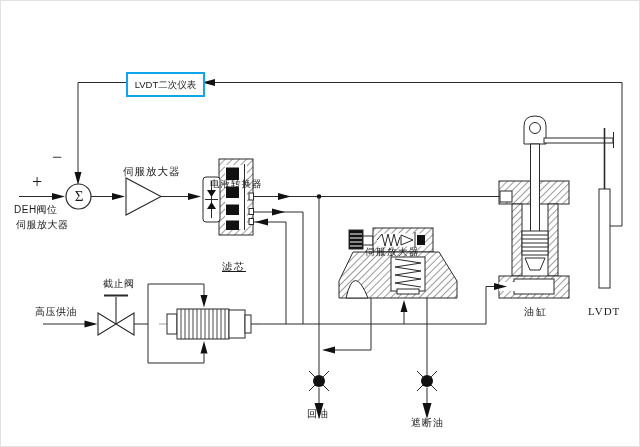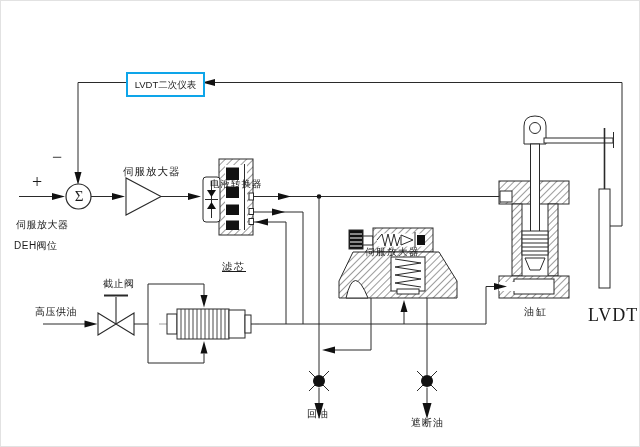--- a/index.html
+++ b/index.html
@@ -17,21 +17,21 @@
   .meterbox{
     left:125px;top:71px;width:75px;height:21px;border:2px solid #0ea5e9;
     display:flex;align-items:center;justify-content:center;font-size:9.5px;
     background:#fff;
   }
   .small{font-size:10px;}
   .tag{font-size:9.5px;margin-top:36px;}
   .sign{font-size:18px;font-family:"Liberation Serif",serif;}
   .sigma{left:70px;top:187.5px;width:16px;text-align:center;font-size:15px;
     font-family:"Liberation Serif",serif;}
-  .lvdt-tag{font-size:18px;font-family:"Liberation Serif",serif;letter-spacing:1px;}
+  .lvdt-tag{font-size:11px;font-family:"Liberation Serif",serif;letter-spacing:1px;}
 </style>
 </head>
 <body>
 
 <div id="stage">
 
   <svg id="linework" width="640" height="447" viewBox="0 0 640 447">
     <defs>
       <pattern id="hatch" patternUnits="userSpaceOnUse" width="5" height="5" patternTransform="rotate(45)">
         <rect width="5" height="5" fill="#ffffff"></rect>
@@ -227,21 +227,21 @@
     </g>
   </svg>
 
 
   <div class="lbl meterbox">LVDT二次仪表</div>
 
   <div class="lbl sign" style="left:31px;top:172px;">+</div>
   <div class="lbl sign" style="left:51px;top:147px;">−</div>
   <div class="lbl sigma">Σ</div>
 
-  <div class="lbl small" style="left:13px;top:204px;letter-spacing:0.5px;margin-top:36px;">DEH阀位</div>
+  <div class="lbl small" style="left:13px;top:204px;letter-spacing:0.5px;">DEH阀位</div>
   <div class="lbl small" style="left:15px;top:219px;letter-spacing:0.5px;">伺服放大器</div>
 
   <div class="lbl" style="left:122px;top:165px;font-size:10.5px;letter-spacing:1px;">伺服放大器</div>
 
   <div class="lbl tag" style="left:209px;top:142px;letter-spacing:1px;">电液转换器</div>
 
   <div class="lbl tag" style="left:364px;top:210px;letter-spacing:1.5px;">伺服放大器</div>
 
   <div class="lbl small" style="left:102px;top:278px;letter-spacing:0.5px;">截止阀</div>
 

